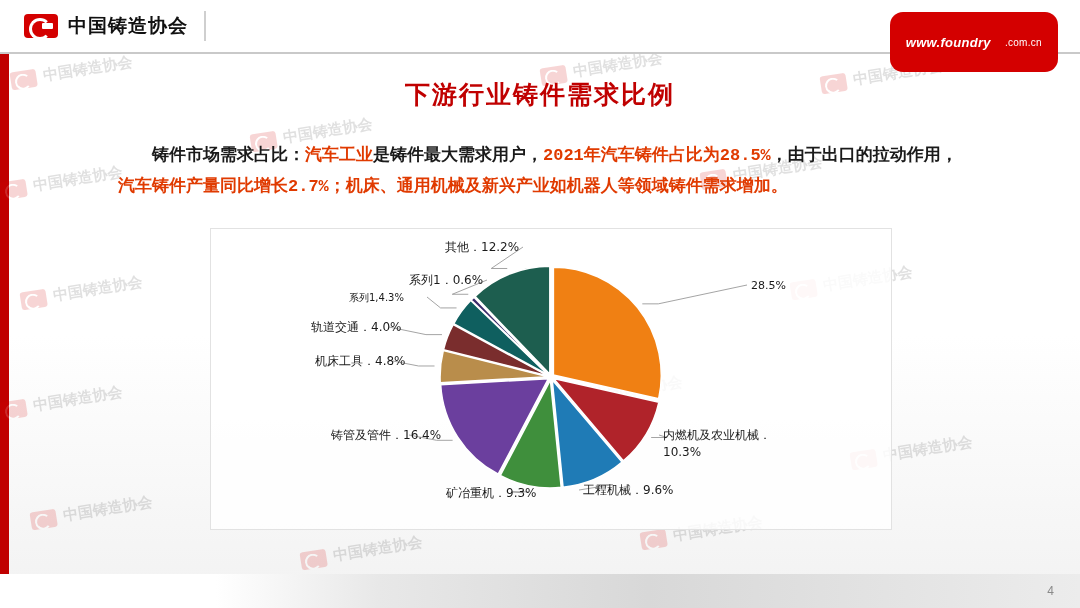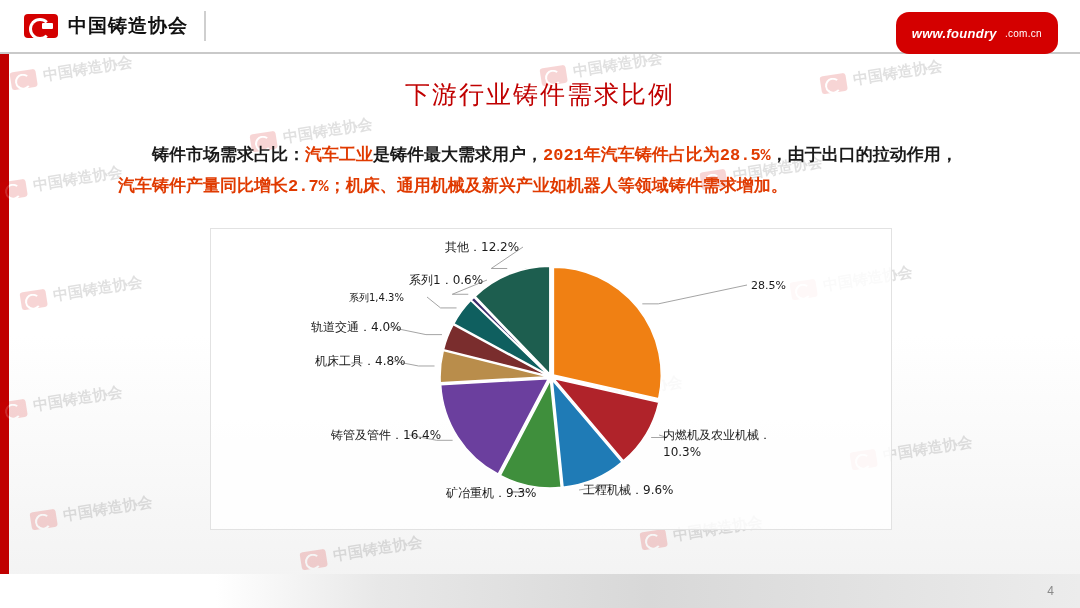--- a/index.html
+++ b/index.html
@@ -94,34 +94,34 @@
     background: #cfcfcf;
     margin-left: 16px;
   }
   .foundry-badge {
     position: absolute;
     right: 22px;
     top: 12px;
     background: #d40000;
     border-radius: 13px;
     height: 26px;
-    padding: 8px 16px;
+    padding: 17px 16px;
     display: flex;
     align-items: center;
     color: #ffffff;
     font-size: 13px;
     font-style: italic;
     font-weight: bold;
     letter-spacing: .3px;
   }
   .foundry-badge .dotcn {
     font-style: normal;
     font-weight: normal;
     font-size: 10px;
-    margin-left: 8px;
+    margin-left: 14px;
   }
 
   
   .watermarks {
     position: absolute;
     inset: 52px 0 0 0;
     overflow: hidden;
     z-index: 1;
     pointer-events: none;
   }
@@ -157,21 +157,21 @@
   }
 
   
   .slide-title {
     position: absolute;
     top: 78px;
     left: 0;
     width: 1080px;
     text-align: center;
     font-size: 25px;
-    font-weight: normal;
+    font-weight: bold;
     color: #c00000;
     letter-spacing: 2px;
     font-family: "DejaVu Sans", sans-serif;
     z-index: 10;
   }
 
   
   .para {
     position: absolute;
     top: 140px;

